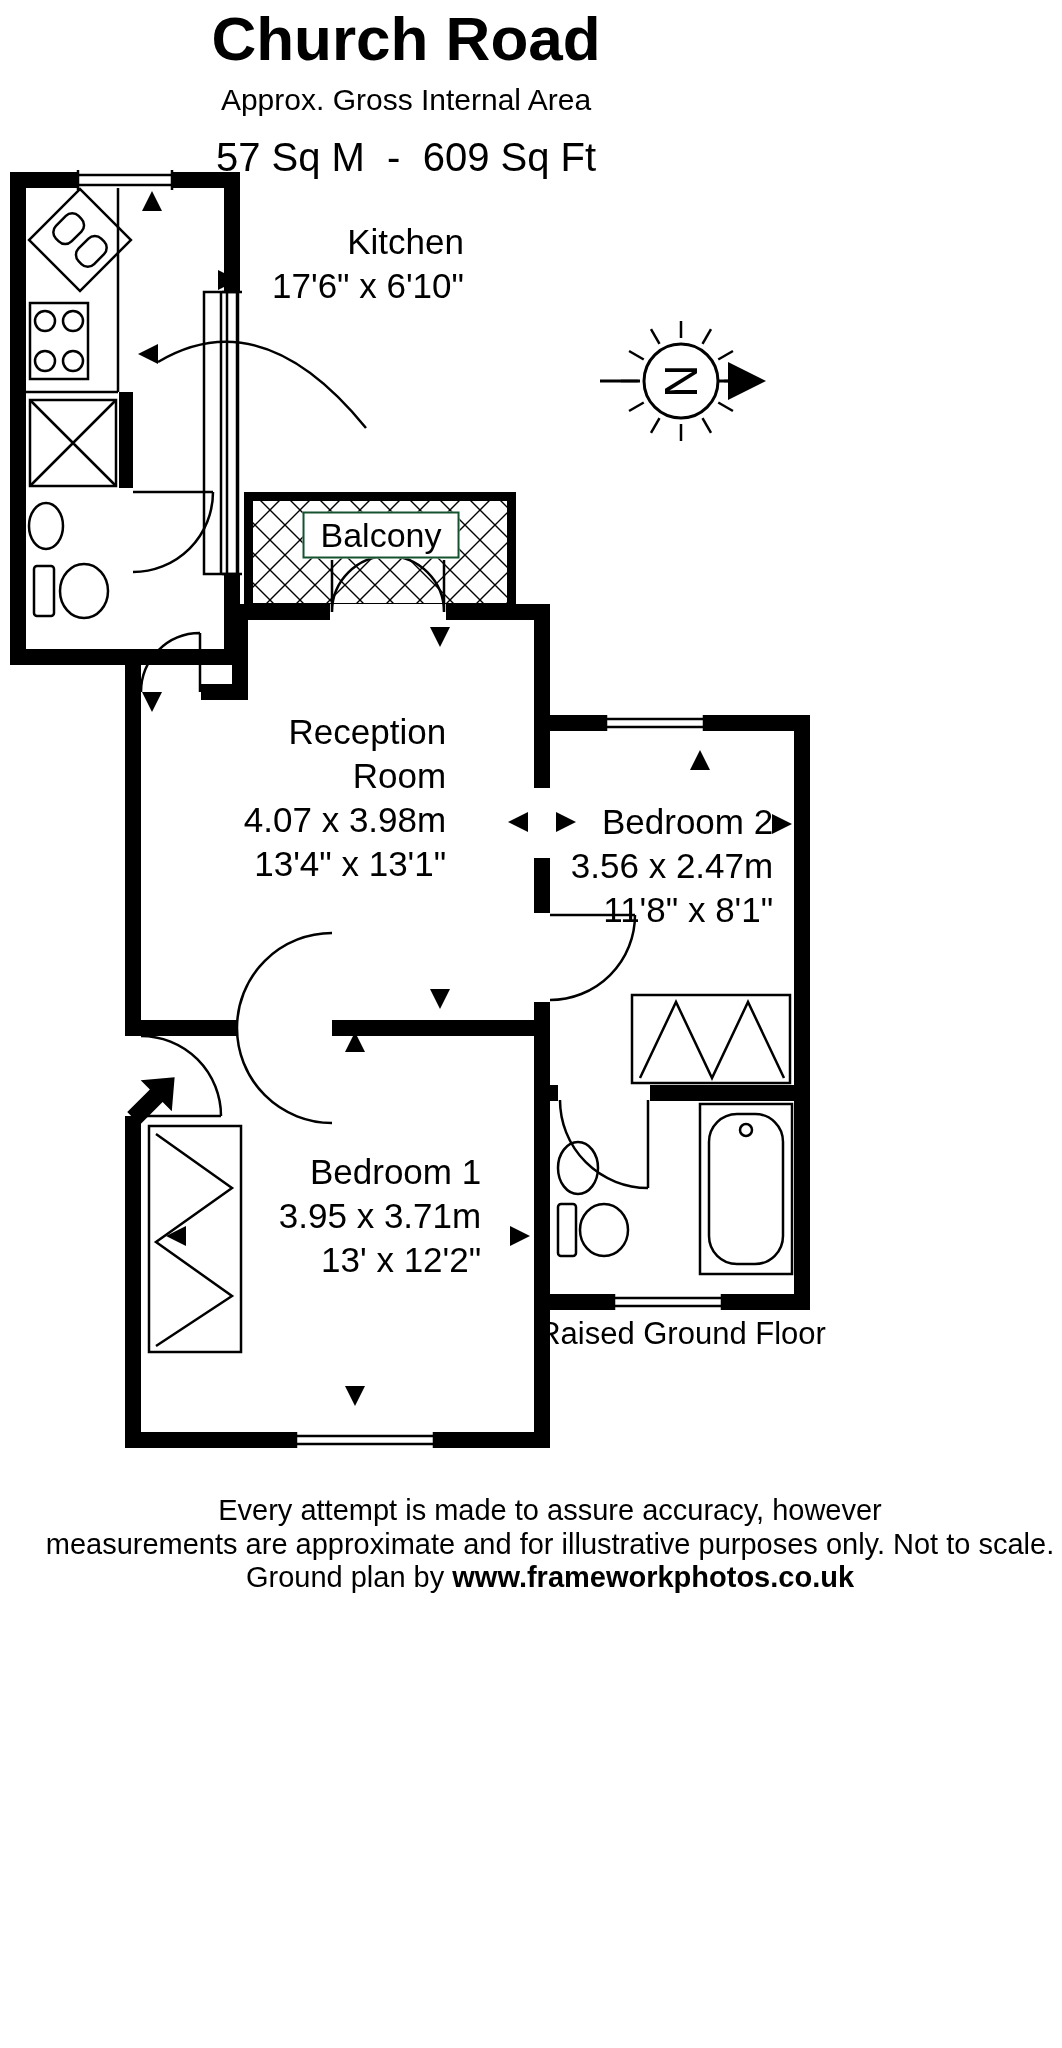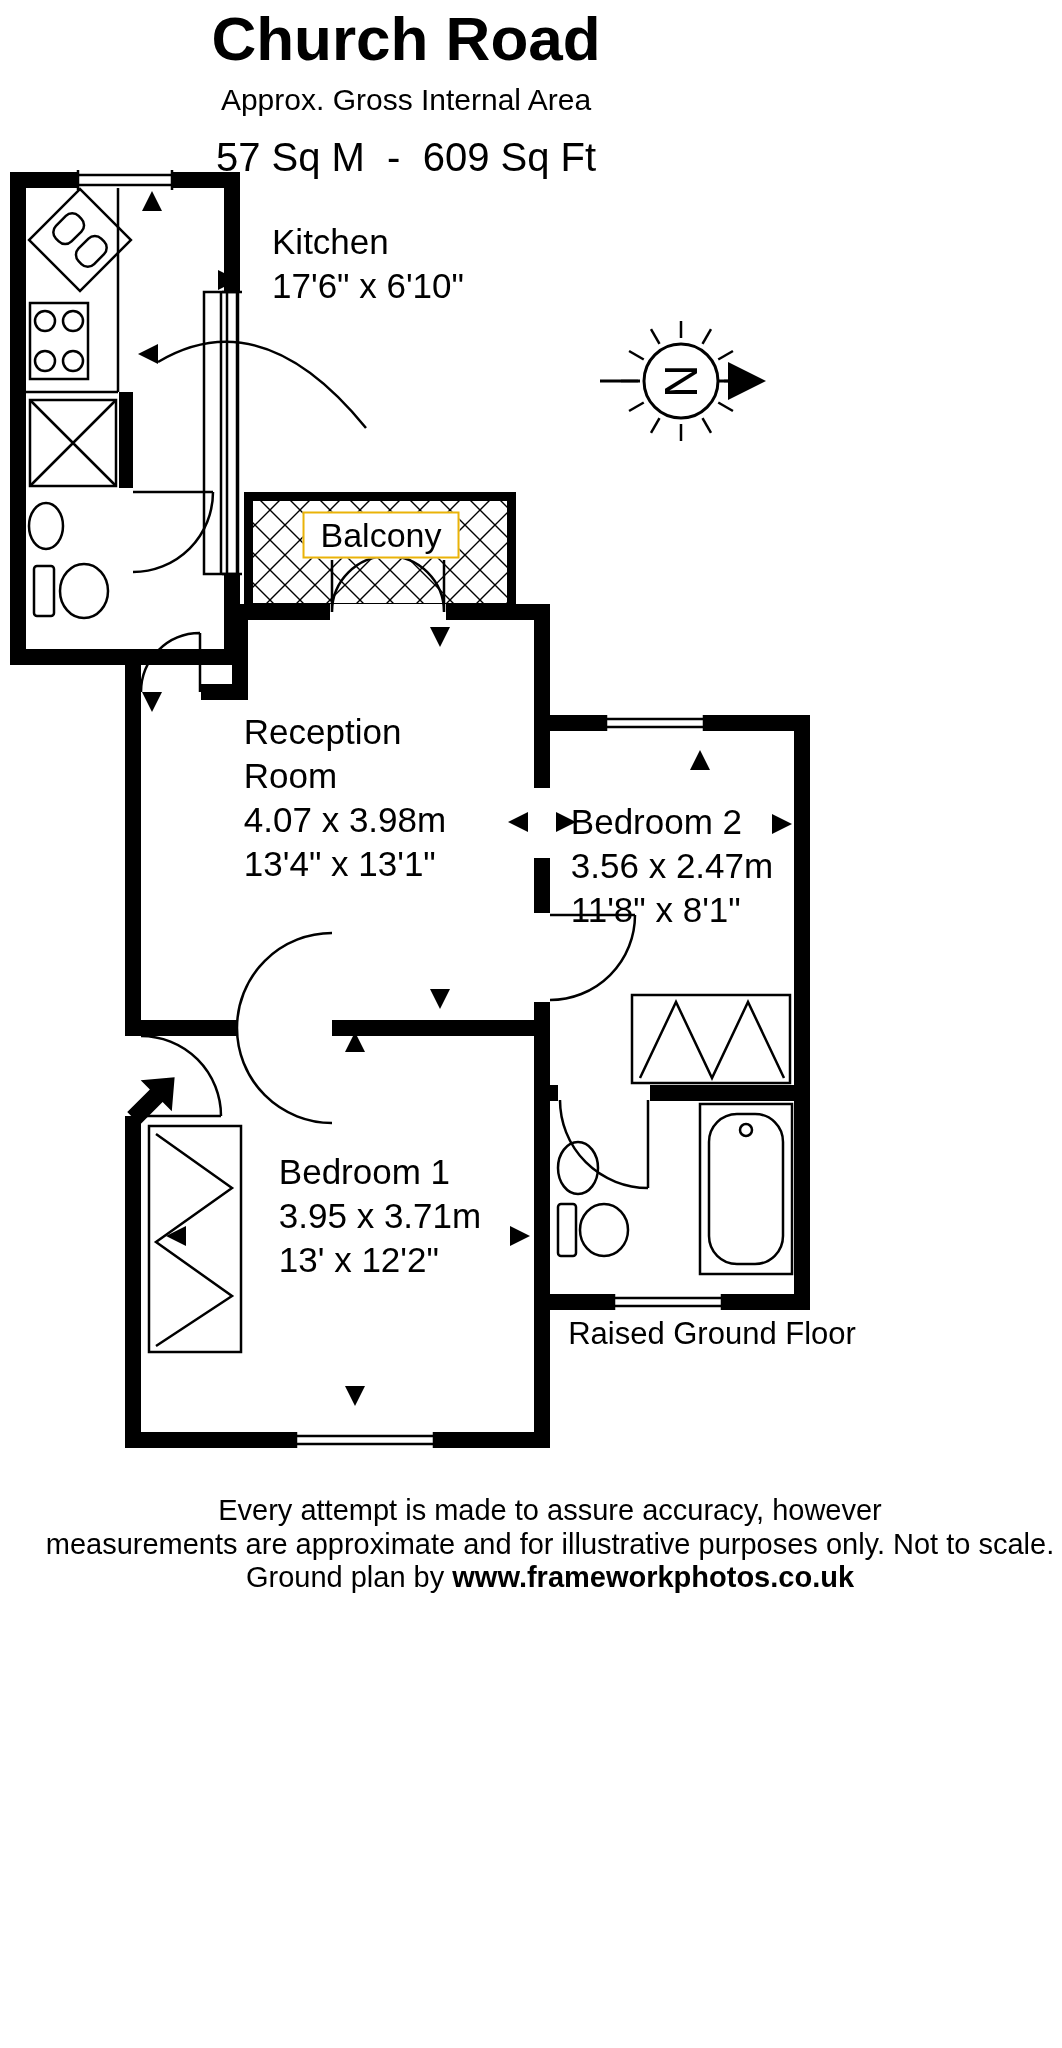--- a/index.html
+++ b/index.html
@@ -1,31 +1,31 @@
 <!DOCTYPE html>
 <html><head>
 <meta charset="utf-8">
 <title>Floor Plan</title>
 <style>
   html,body{margin:0;padding:0;background:#fff;}
   .page{position:relative;width:1062px;height:2048px;background:#fff;
         font-family:"Liberation Sans",sans-serif;color:#000;overflow:hidden;}
   .page svg{position:absolute;left:0;top:0;}
-  .label{position:absolute;text-align:left;white-space:nowrap;
+  .label{position:absolute;text-align:right;white-space:nowrap;
          transform:translateX(-50%);font-size:35px;line-height:1.26;}
   .header{position:absolute;left:0;top:6px;width:812px;text-align:center;}
   .title{font-size:62px;font-weight:bold;line-height:1.05;}
   .subtitle{font-size:30px;margin-top:12px;}
   .area{font-size:40px;margin-top:18px;white-space:pre;}
   .balcony-label{position:absolute;left:381px;top:535px;
          transform:translate(-50%,-50%);font-size:34px;background:#fff;
-         border:2px solid #eab308;padding:2px 16px;white-space:nowrap;}
+         border:2px solid #14532d;padding:2px 16px;white-space:nowrap;}
   .compass-n{position:absolute;left:681px;top:381px;
          transform:translate(-50%,-50%) rotate(90deg);font-size:46px;}
-  .floor-label{position:absolute;left:712px;top:1316px;
+  .floor-label{position:absolute;left:682px;top:1316px;
          transform:translateX(-50%);font-size:31px;white-space:nowrap;}
   .footer{position:absolute;left:0;top:1494px;width:1062px;text-align:center;
          font-size:29px;line-height:1.16;padding-left:19px;}
   .bold{font-weight:bold;}
 </style>
 </head>
 <body>
 
 <div class="page">
 

